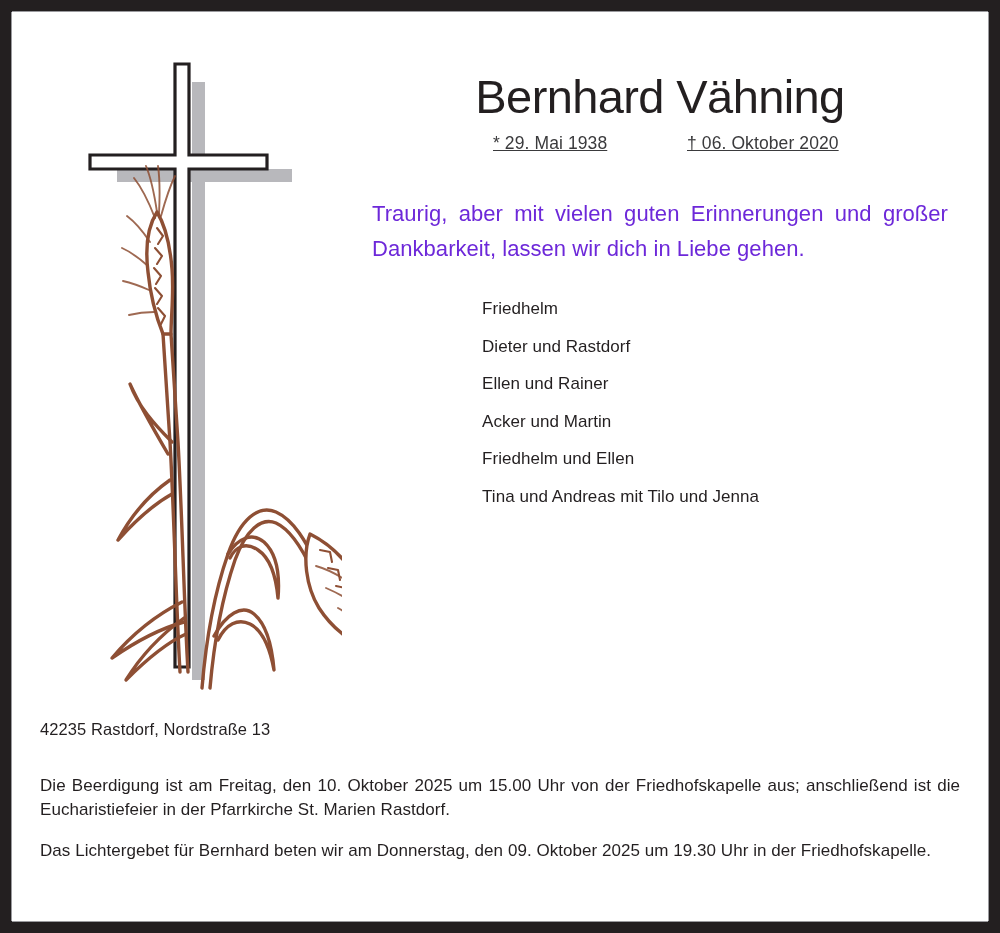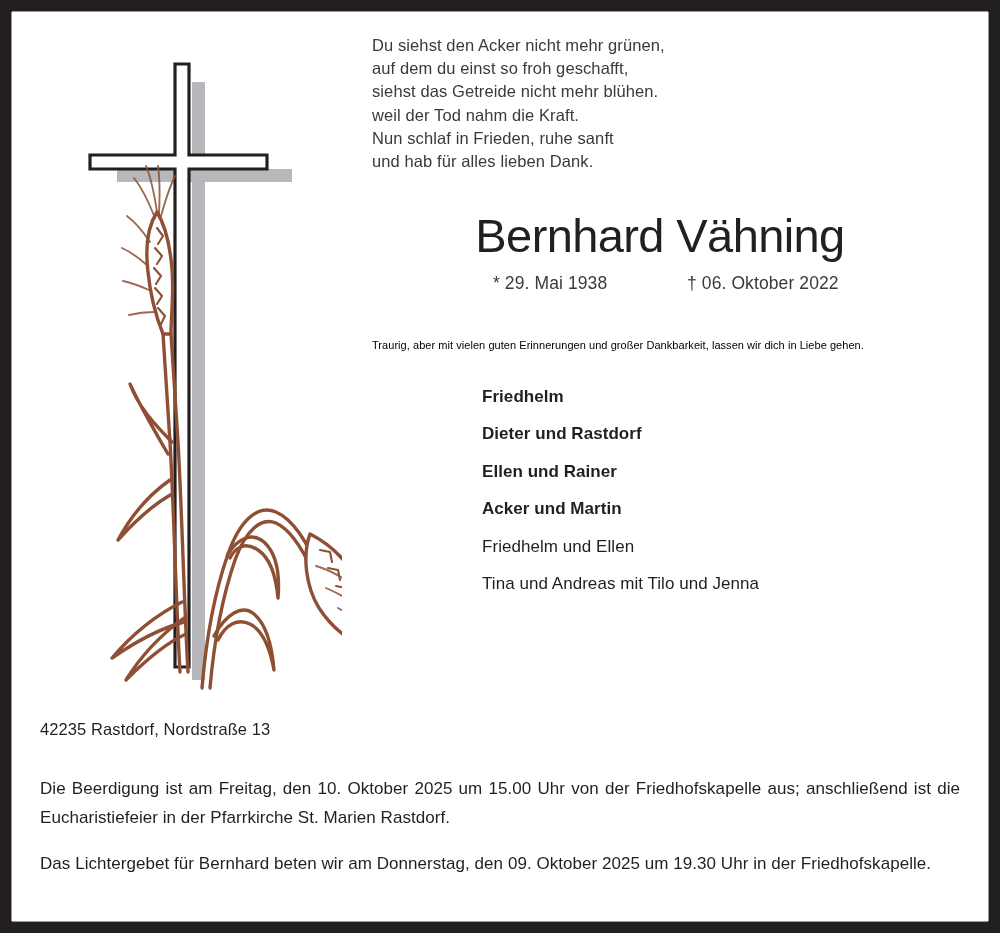--- a/index.html
+++ b/index.html
@@ -74,44 +74,45 @@
     line-height: 1.05;
   }
 
   .dates {
     margin-top: 12px;
     display: flex;
     justify-content: center;
     color: #3a3a3c;
     font-size: 17.5px;
     letter-spacing: 0.1px;
+    text-decoration: underline;
   }
   .dates .born { width: 190px; text-align: left; padding-left: 28px; box-sizing: border-box; }
   .dates .died { width: 200px; text-align: left; padding-left: 32px; box-sizing: border-box; }
 
   .tribute {
     margin-top: 42px;
-    color: #000000;
-    font-size: 11px;
-    line-height: 18px;
+    color: #6d28d9;
+    font-size: 22px;
+    line-height: 35px;
     text-align: justify;
     letter-spacing: 0.05px;
   }
 
   .survivors {
     margin-top: 24px;
     padding-left: 110px;
   }
   .survivor {
     color: #231f20;
     font-size: 17px;
     line-height: 37.5px;
     letter-spacing: 0.05px;
   }
-  .survivor.bold { font-weight: bold; }
+  .survivor.bold { font-weight: normal; }
 
   
   .address {
     position: absolute;
     left: 28px;
     top: 708px;
     width: 920px;
     color: #231f20;
     font-size: 16.5px;
     letter-spacing: 0.1px;
@@ -120,21 +121,21 @@
   .arrangements {
     position: absolute;
     left: 28px;
     top: 762px;
     width: 920px;
   }
   .arrangements p {
     margin: 0 0 17px 0;
     color: #231f20;
     font-size: 17px;
-    line-height: 29px;
+    line-height: 24px;
     text-align: justify;
     letter-spacing: 0.05px;
   }
   .arrangements p:last-child { margin-bottom: 9px; }
 </style>
 </head>
 <body>
 
 <div id="notice">
   <div class="inner-rule top"></div>
@@ -220,32 +221,26 @@
                    C 214 534, 208 516, 196 508 C 184 500, 174 504, 168 516"></path>
 
           <path d="M152 594 C 164 572, 180 562, 192 572 C 204 582, 210 604, 212 628
                    C 208 606, 200 588, 188 582 C 176 576, 164 582, 156 598"></path>
         </g>
       </svg>
     </div>
 
     <div class="content">
 
-      <div class="poem">Du siehst den Acker nicht mehr grünen,
-auf dem du einst so froh geschafft,
-siehst das Getreide nicht mehr blühen.
-weil der Tod nahm die Kraft.
-Nun schlaf in Frieden, ruhe sanft
-und hab für alles lieben Dank.</div>
 
       <div class="name">Bernhard Vähning</div>
 
       <div class="dates">
         <span class="born">* 29. Mai 1938</span>
-        <span class="died">† 06. Oktober 2022</span>
+        <span class="died">† 06. Oktober 2020</span>
       </div>
 
       <div class="tribute">Traurig, aber mit vielen guten Erinnerungen und großer Dankbarkeit, lassen wir dich in Liebe gehen.</div>
 
       <div class="survivors">
         <div class="survivor bold">Friedhelm</div>
         <div class="survivor bold">Dieter und Rastdorf</div>
         <div class="survivor bold">Ellen und Rainer</div>
         <div class="survivor bold">Acker und Martin</div>
         <div class="survivor">Friedhelm und Ellen</div>

